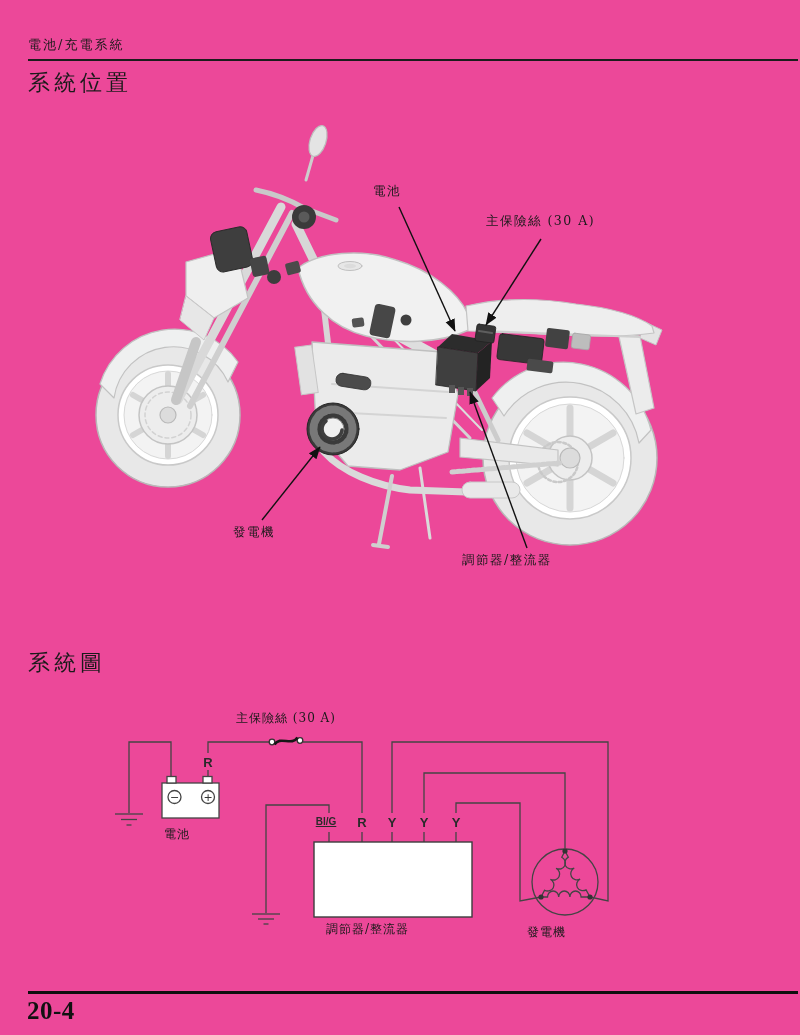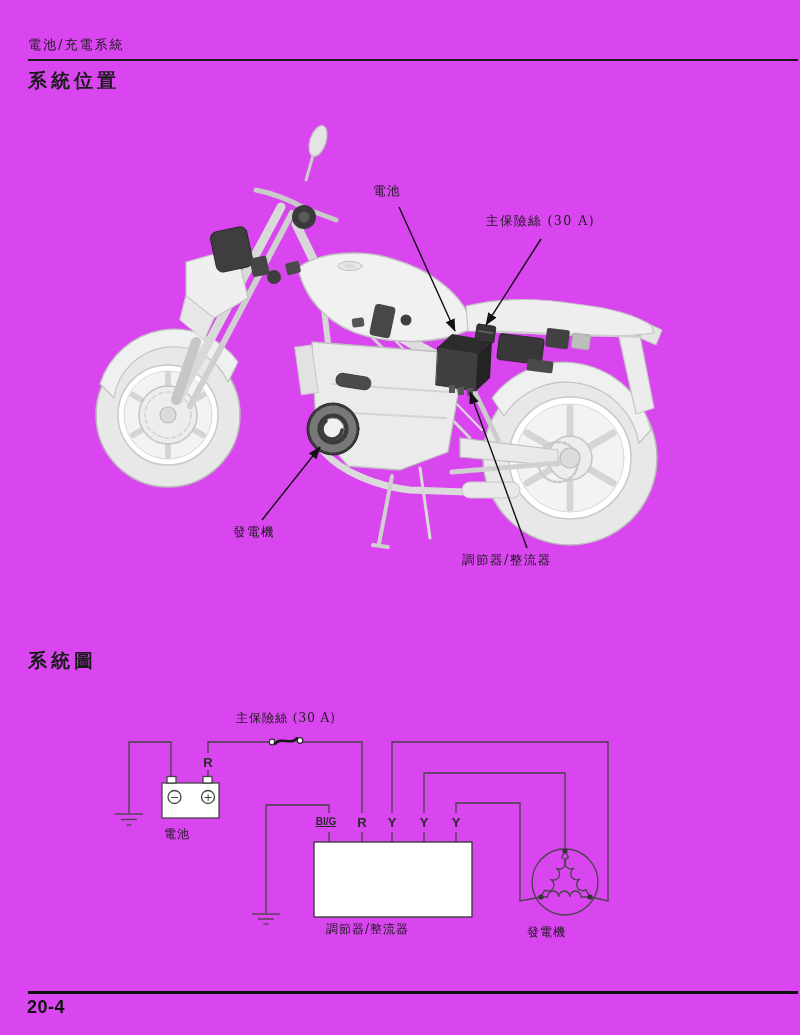--- a/index.html
+++ b/index.html
@@ -1,34 +1,34 @@
 <!DOCTYPE html>
 <html><head>
 <meta charset="utf-8">
 <style>
   html,body{margin:0;padding:0;background:#ffffff;}
-  #page{position:relative;width:800px;height:1035px;background:#d946ef;overflow:hidden;
+  #page{position:relative;width:800px;height:1035px;background:#ec4899;overflow:hidden;
         font-family:"DejaVu Serif","Liberation Serif",serif;color:#1a1a1a;}
   #gfx{position:absolute;left:0;top:0;width:800px;height:1035px;}
   .txt{position:absolute;white-space:nowrap;}
   .header-txt{left:28px;top:36px;font-size:13px;letter-spacing:2px;}
   .rule-top{position:absolute;left:28px;right:2px;top:59px;height:2px;background:#1c1c1c;}
-  .sec-title{left:28px;font-size:19px;letter-spacing:4px;font-weight:700;}
+  .sec-title{left:28px;font-size:22px;letter-spacing:4px;font-weight:400;}
   #title-location{top:68px;}
   #title-diagram{top:648px;}
   .fig-label{font-size:12.5px;letter-spacing:1.5px;}
   .cir-label{font-size:12px;letter-spacing:1px;}
   .wire-label{font-family:"Liberation Sans","DejaVu Sans",sans-serif;font-weight:700;
               font-size:13px;color:#2a2a2a;text-align:center;}
   .blg{font-size:10px;text-decoration:underline;}
   .term-sym{position:absolute;width:13px;height:13px;line-height:13px;text-align:center;
             font-family:"DejaVu Sans",sans-serif;font-size:11px;color:#333;}
   .rule-bottom{position:absolute;left:28px;right:2px;top:991px;height:3px;background:#0e0e0e;}
-  .page-num{left:27px;top:997px;font-family:Liberation Sans, sans-serif;
-            font-weight:700;font-size:18px;letter-spacing:0.5px;color:#111;}
+  .page-num{left:27px;top:997px;font-family:Liberation Serif, serif;
+            font-weight:700;font-size:25px;letter-spacing:0.5px;color:#111;}
 </style>
 </head>
 <body>
 
 <div id="page">
 
   <svg id="gfx" viewBox="0 0 800 1035" xmlns="http://www.w3.org/2000/svg">
     <defs>
       <marker id="arr" markerWidth="10" markerHeight="8" refX="8.5" refY="3.5" orient="auto">
         <path d="M0,0 L9,3.5 L0,7 Z" fill="#111"></path>

